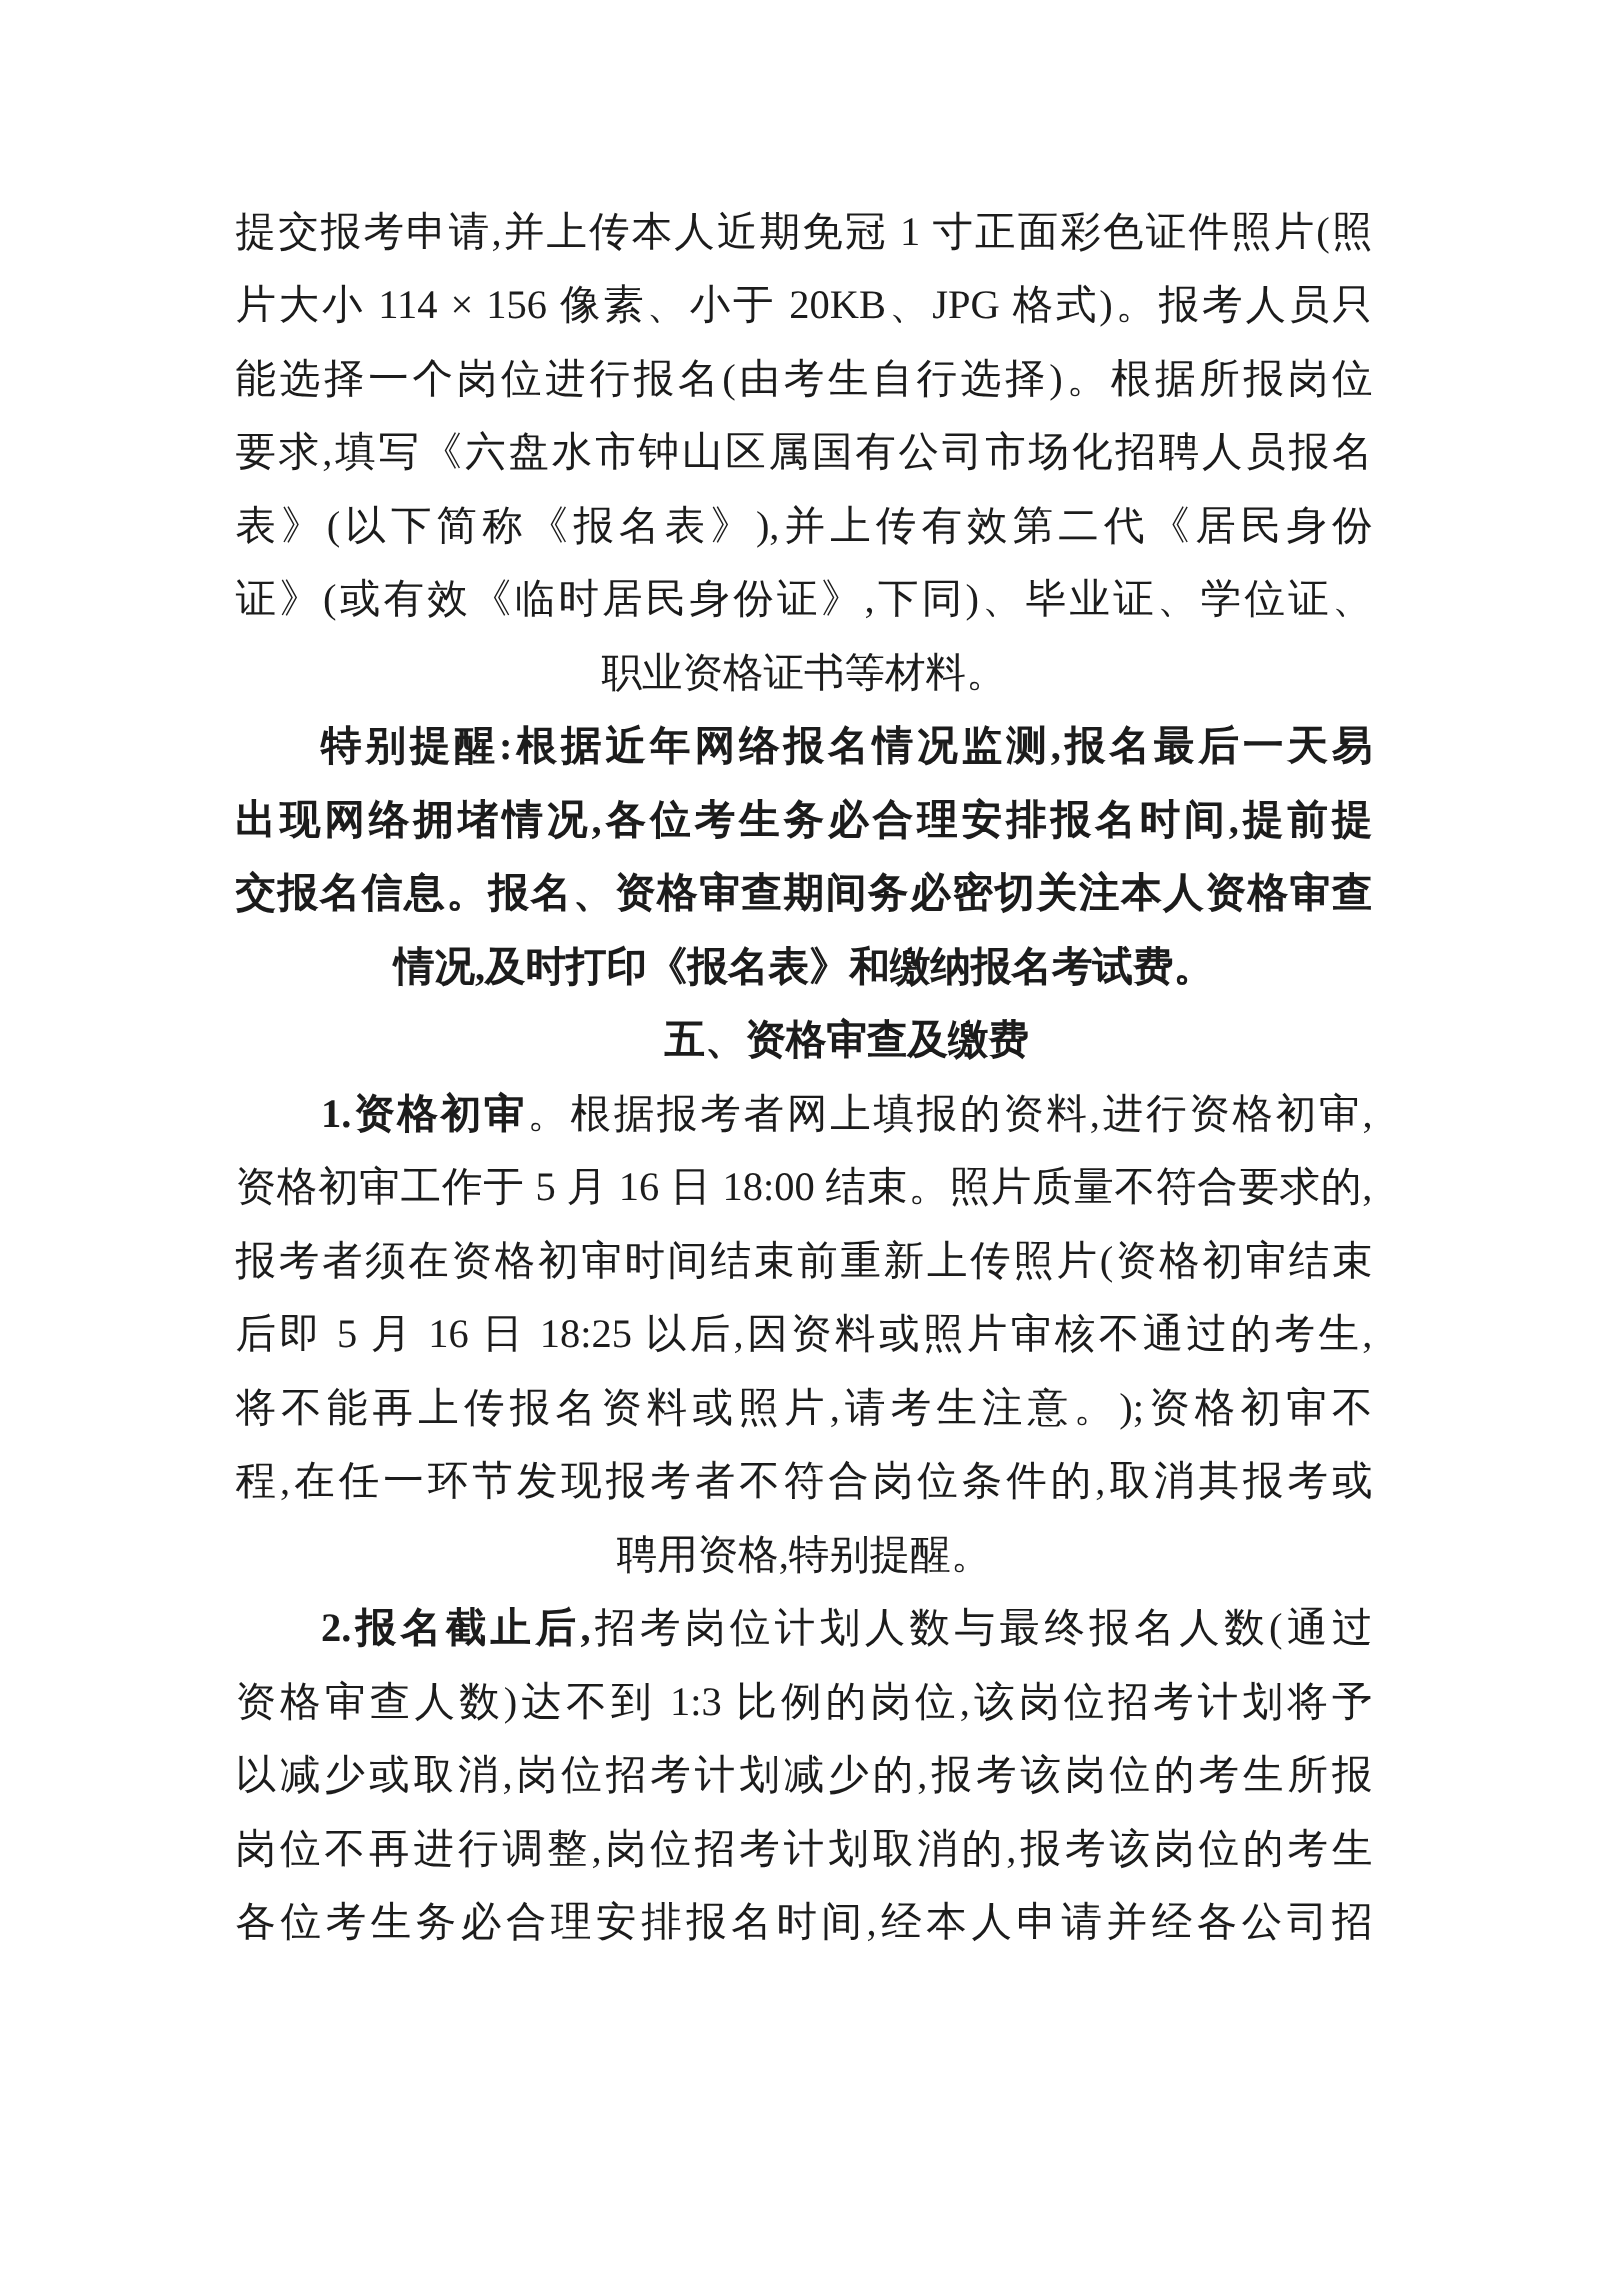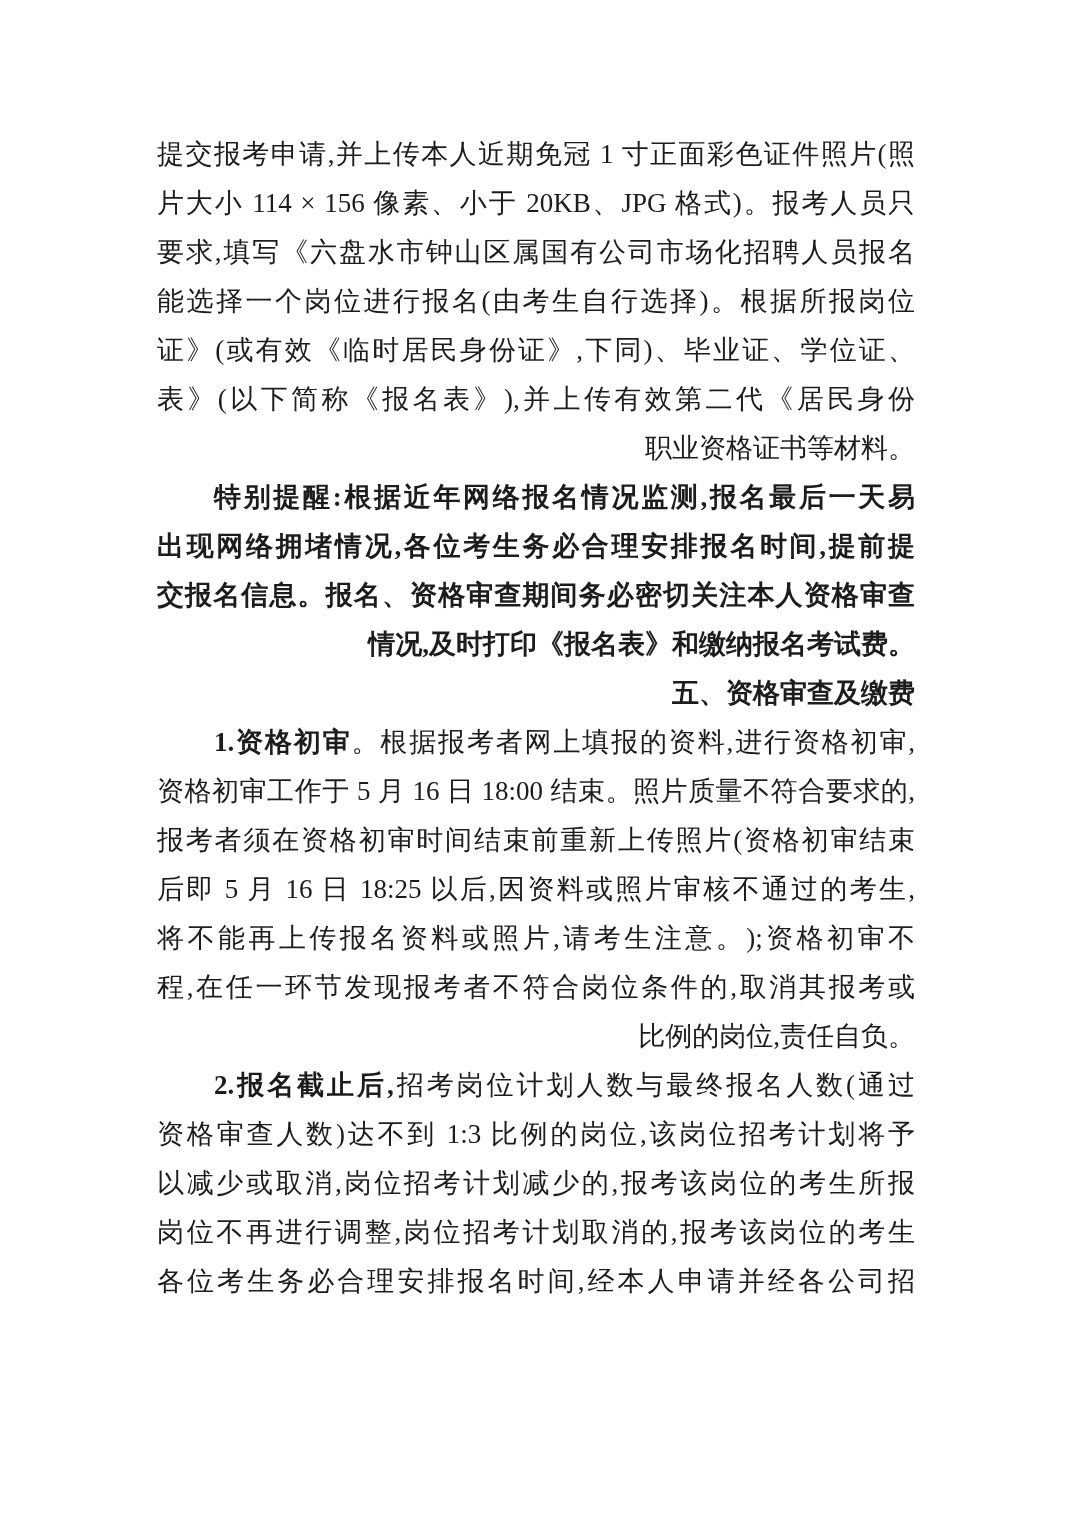--- a/index.html
+++ b/index.html
@@ -22,21 +22,21 @@
     width: 758px;
   }
   .para {
     margin: 0;
     padding: 0;
   }
   .line {
     height: 49px;
     line-height: 49px;
     font-size: 27px;
-    text-align: right;
+    text-align: center;
     overflow: hidden;
   }
   .line.just {
     text-align: justify;
     text-align-last: justify;
     text-justify: inter-character;
   }
   .line.indent {
     text-indent: 57px;
   }
@@ -47,43 +47,43 @@
     font-weight: 700;
   }
 </style>
 </head>
 <body>
 
 <div class="doc">
     <div class="para">
       <div class="line just"><span class="run">提交报考申请,并上传本人近期免冠 1 寸正面彩色证件照片(照</span></div>
       <div class="line just"><span class="run">片大小 114 × 156 像素、小于 20KB、JPG 格式)。报考人员只</span></div>
+      <div class="line just"><span class="run">能选择一个岗位进行报名(由考生自行选择)。根据所报岗位</span></div>
       <div class="line just"><span class="run">要求,填写《六盘水市钟山区属国有公司市场化招聘人员报名</span></div>
-      <div class="line just"><span class="run">能选择一个岗位进行报名(由考生自行选择)。根据所报岗位</span></div>
+      <div class="line just"><span class="run">表》(以下简称《报名表》),并上传有效第二代《居民身份</span></div>
       <div class="line just"><span class="run">证》(或有效《临时居民身份证》,下同)、毕业证、学位证、</span></div>
-      <div class="line just"><span class="run">表》(以下简称《报名表》),并上传有效第二代《居民身份</span></div>
       <div class="line"><span class="run">职业资格证书等材料。</span></div>
     </div>
     <div class="para">
       <div class="line just indent"><span class="run bold">特别提醒:根据近年网络报名情况监测,报名最后一天易</span></div>
       <div class="line just"><span class="run bold">出现网络拥堵情况,各位考生务必合理安排报名时间,提前提</span></div>
       <div class="line just"><span class="run bold">交报名信息。报名、资格审查期间务必密切关注本人资格审查</span></div>
       <div class="line"><span class="run bold">情况,及时打印《报名表》和缴纳报名考试费。</span></div>
     </div>
     <div class="para">
       <div class="line indent"><span class="run bold">五、资格审查及缴费</span></div>
     </div>
     <div class="para">
       <div class="line just indent"><span class="run bold">1.资格初审</span><span class="run">。根据报考者网上填报的资料,进行资格初审,</span></div>
       <div class="line just"><span class="run">资格初审工作于 5 月 16 日 18:00 结束。照片质量不符合要求的,</span></div>
       <div class="line just"><span class="run">报考者须在资格初审时间结束前重新上传照片(资格初审结束</span></div>
       <div class="line just"><span class="run">后即 5 月 16 日 18:25 以后,因资料或照片审核不通过的考生,</span></div>
       <div class="line just"><span class="run">将不能再上传报名资料或照片,请考生注意。);资格初审不</span></div>
       <div class="line just"><span class="run">程,在任一环节发现报考者不符合岗位条件的,取消其报考或</span></div>
-      <div class="line"><span class="run">比例的岗位,责任自负。</span></div>
+      <div class="line"><span class="run">聘用资格,特别提醒。</span></div>
     </div>
     <div class="para">
       <div class="line just indent"><span class="run bold">2.报名截止后,</span><span class="run">招考岗位计划人数与最终报名人数(通过</span></div>
       <div class="line just"><span class="run">资格审查人数)达不到 1:3 比例的岗位,该岗位招考计划将予</span></div>
       <div class="line just"><span class="run">以减少或取消,岗位招考计划减少的,报考该岗位的考生所报</span></div>
       <div class="line just"><span class="run">岗位不再进行调整,岗位招考计划取消的,报考该岗位的考生</span></div>
       <div class="line just"><span class="run">各位考生务必合理安排报名时间,经本人申请并经各公司招</span></div>
     </div>
   </div>
 

